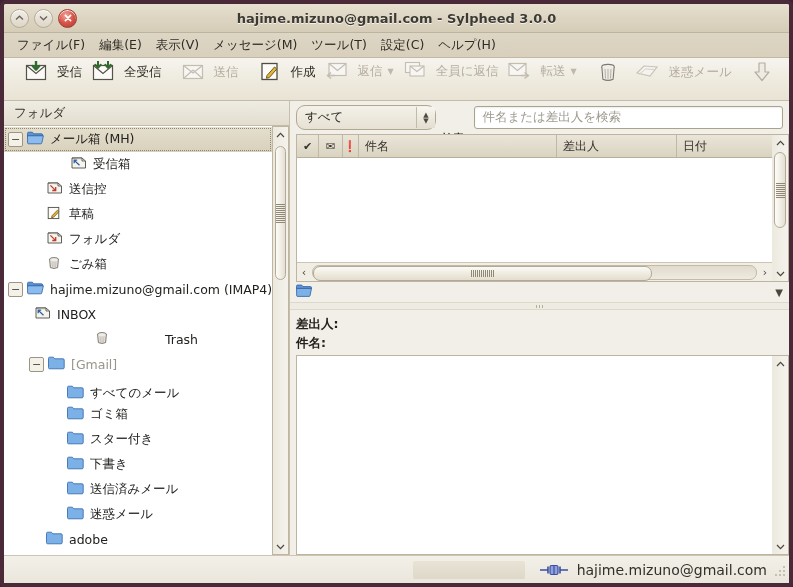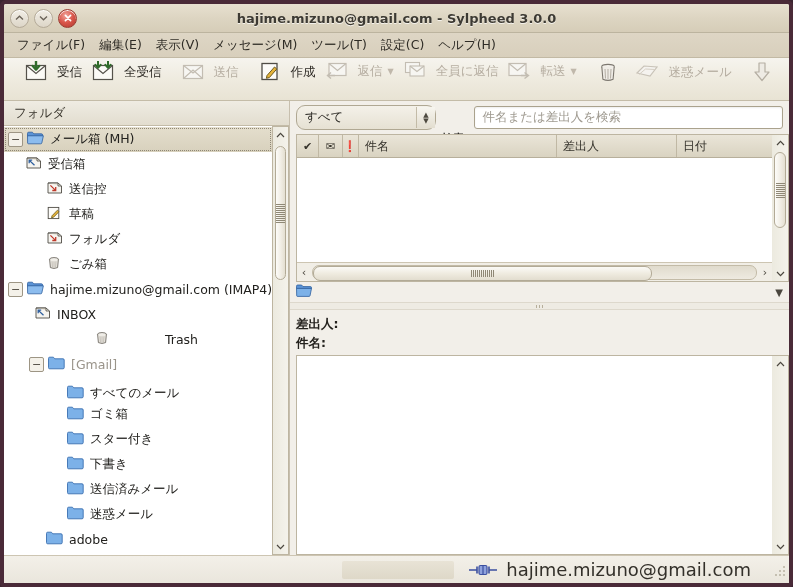--- a/index.html
+++ b/index.html
@@ -213,21 +213,21 @@
     border-top:1px solid #cdc5b2;padding:0 4px;
   }
   .stleft{flex:1;}
   .progress{
     width:112px;height:18px;border:1px solid #b8b0 9c;border-radius:2px;
     border-color:#b8b09c;
     background:linear-gradient(to bottom,#e8e3d6,#ded8c8);
     margin-right:14px;
   }
   .netic{margin-right:8px;display:flex;align-items:center;}
-  .stacct{font-size:18px;color:#33302a;margin-right:20px;}
+  .stacct{font-size:14px;color:#33302a;margin-right:4px;}
   .grip-corner{
     width:12px;height:12px;position:relative;margin-left:2px;opacity:.55;
   }
   .grip-corner i{position:absolute;width:2px;height:2px;background:#a59d8b;}
 </style>
 </head>
 <body>
 
 <div class="window">
 
@@ -395,21 +395,21 @@
       <div class="treewrap">
         <div class="tree" id="folder-tree">
             <div class="row sel" style="padding-left: 4px;">
               <span class="exp">−</span>
               <span class="ic"><svg width="17" height="14" viewBox="0 0 17 14">
                   <path d="M0.5 2.4 Q0.5 1.2 1.7 1.2 L5.4 1.2 L6.8 2.8 L14.4 2.8 Q15.6 2.8 15.6 4 L15.6 5 L0.5 5 Z" fill="#5b93d6" stroke="#2f5f9e" stroke-width="0.8"></path>
                   <path d="M0.5 4.8 L16.4 4.8 L14.8 12 Q14.6 12.8 13.7 12.8 L1.5 12.8 Q0.7 12.8 0.6 12 Z" fill="#8cbcee" stroke="#2f5f9e" stroke-width="0.8"></path>
                 </svg></span>
               <span>メール箱 (MH)</span>
             </div>
-            <div class="row" style="">
+            <div class="row" style=" margin-left: 45px;">
               <span class="expblank"></span>
               <span class="ic"><svg width="17" height="14" viewBox="0 0 17 14">
                   <path d="M2 2 L12 2 L15.5 5 L15.5 12 L2 12 Z" fill="#f6f4ef" stroke="#4f4c45" stroke-width="0.9"></path>
                   <path d="M2 2 L12 2 L12 5 L15.5 5" fill="#e3ded2" stroke="#4f4c45" stroke-width="0.8"></path>
                   <path d="M9.5 9.3 L4.6 4.6 M4.2 7.2 L4.2 4.2 L7.2 4.2" stroke="#2f5f9e" stroke-width="1.3" fill="none"></path>
                 </svg></span>
               <span>受信箱</span>
             </div>
             <div class="row" style="padding-left: 25px;">
               <span class="expblank"></span>

